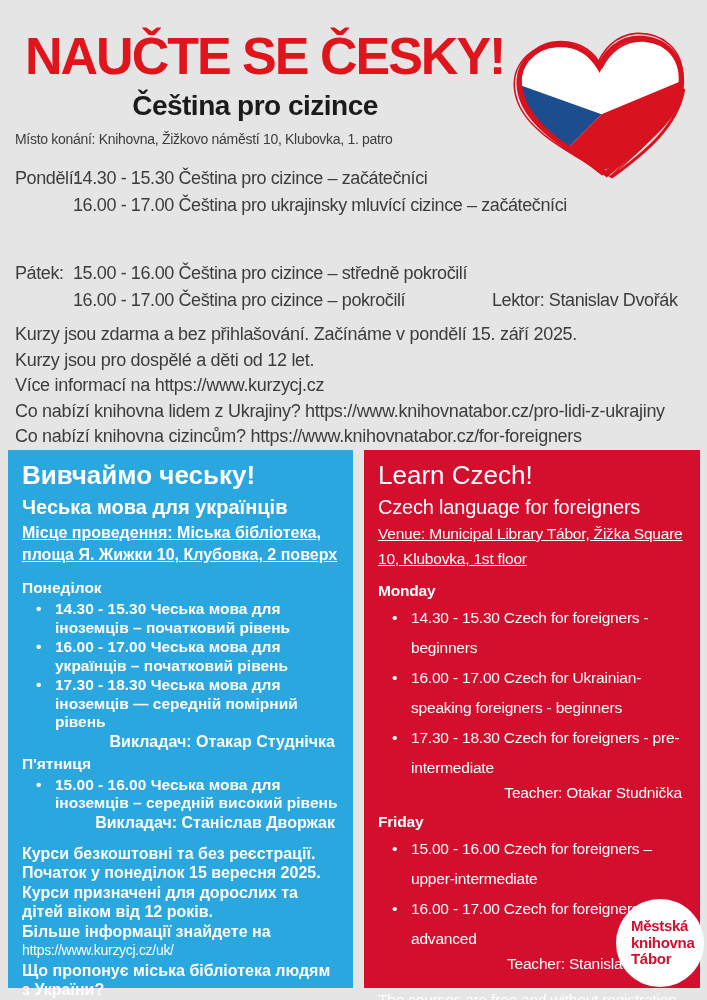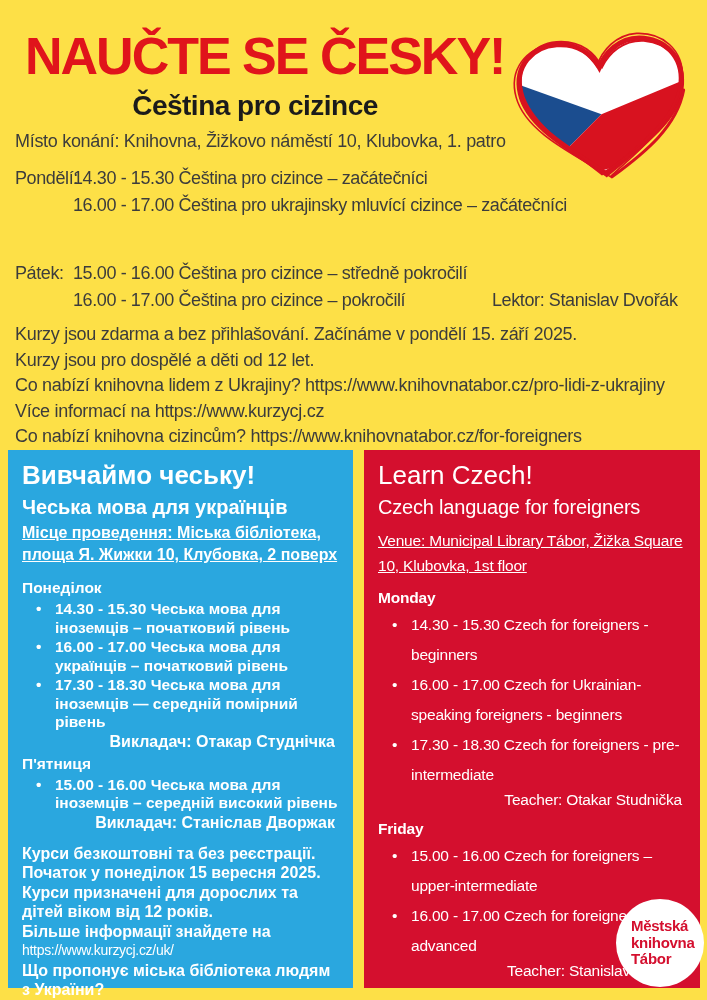--- a/index.html
+++ b/index.html
@@ -1,31 +1,31 @@
 <!DOCTYPE html>
 <html><head>
 <meta charset="utf-8">
 <style>
   * { margin:0; padding:0; box-sizing:border-box; }
   html,body { background:#ffffff; }
   .poster {
-    position:relative; width:707px; height:1000px; background:#fde047;
+    position:relative; width:707px; height:1000px; background:#e5e5e5;
     font-family:"Liberation Sans", sans-serif; color:#3c3c3c; overflow:hidden;
   }
   
   .title {
     position:absolute; left:25px; top:26px; font-size:52px; font-weight:700;
     letter-spacing:-2px; color:#e0141b; white-space:nowrap;
   }
   .subtitle {
     position:absolute; left:0; top:90px; width:510px; text-align:center;
     font-size:28px; font-weight:700; color:#1b1b1b; letter-spacing:-0.5px;
   }
   .venue-line {
-    position:absolute; left:15px; top:131px; font-size:18px; letter-spacing:-0.3px;
+    position:absolute; left:15px; top:131px; font-size:14px; letter-spacing:-0.3px;
   }
   .sched { position:absolute; left:15px; width:685px; font-size:18px; letter-spacing:-0.4px; }
   .sched-monday { top:165px; }
   .sched-friday { top:260px; }
   .srow { position:relative; height:27px; line-height:27px; white-space:nowrap; }
   .daylab { display:inline-block; width:58px; }
   .indent { padding-left:58px; }
   .lektor { position:absolute; left:477px; top:0; white-space:nowrap; }
   .info { position:absolute; left:15px; top:322px; font-size:18px; letter-spacing:-0.3px; }
   .info > div { height:25.5px; line-height:25.5px; white-space:nowrap; }
@@ -33,21 +33,21 @@
   .heart { position:absolute; left:500px; top:24px; width:204px; height:166px; transform:rotate(-4deg); }
   
   .panel { position:absolute; top:450px; height:538px; padding:10px 14px; color:#fff; }
   .panel-blue { left:8px;  width:345px; background:#2aa7df; }
   .panel-red  { left:364px; width:336px; background:#d40f2e; letter-spacing:-0.2px; }
   .p-h1 { font-size:26px; line-height:31px; font-weight:600; }
   .panel-red .p-h1 { font-weight:400; letter-spacing:0; }
   .p-h2 { font-size:20px; line-height:26px; font-weight:600; margin-top:3px; }
   .panel-red .p-h2 { font-weight:400; }
   .p-venue { font-size:16px; line-height:22px; font-weight:600; margin-top:2px;text-decoration:underline; }
-  .panel-red .p-venue { font-weight:400; font-size:15.5px; line-height:25px; margin-top:8px; }
+  .panel-red .p-venue { font-weight:400; font-size:15.5px; line-height:25px; margin-top:1px; }
   .p-day { font-size:15.5px; font-weight:600; margin-top:13px; margin-bottom:3px; }
   .panel-red .p-day { font-weight:700; margin-top:11px; }
   .p-list { list-style:none; }
   .p-list li {
     position:relative; padding-left:33px; font-size:15.5px; line-height:18.5px;
     font-weight:600; margin-bottom:1px;
   }
   .panel-red .p-list li { font-weight:400; line-height:30px; margin-bottom:0; }
   .p-list li::before { content:"\2022"; position:absolute; left:14px; }
   .p-teacher { text-align:right; font-size:16px; font-weight:600; padding-right:4px; margin-top:1px; }
@@ -111,24 +111,24 @@
     <div class="srow indent">
       <span>16.00 - 17.00 Čeština pro cizince – pokročilí</span>
       <span class="lektor">Lektor: Stanislav Dvořák</span>
     </div>
   </div>
 
   <div class="info">
     <div>Kurzy jsou zdarma a bez přihlašování. Začínáme v pondělí 15. září 2025.</div>
     <div>Kurzy jsou pro dospělé a děti od 12 let.</div>
     <div>
-      <span>Co nabízí knihovna lidem z Ukrajiny?</span> <span>https://www.knihovnatabor.cz/pro-lidi-z-ukrajiny</span>
+      <span>Více informací na</span> <span>https://www.kurzycj.cz</span>
     </div>
     <div>
-      <span>Více informací na</span> <span>https://www.kurzycj.cz</span>
+      <span>Co nabízí knihovna lidem z Ukrajiny?</span> <span>https://www.knihovnatabor.cz/pro-lidi-z-ukrajiny</span>
     </div>
     <div>
       <span>Co nabízí knihovna cizincům?</span> <span>https://www.knihovnatabor.cz/for-foreigners</span>
     </div>
   </div>
 
   <section class="panel panel-blue">
     <div class="p-h1">Вивчаймо чеську!</div>
     <div class="p-h2">Чеська мова для українців</div>
     <div class="p-venue">Місце проведення: Міська бібліотека, площа Я. Жижки 10, Клубовка, 2 поверх</div>

